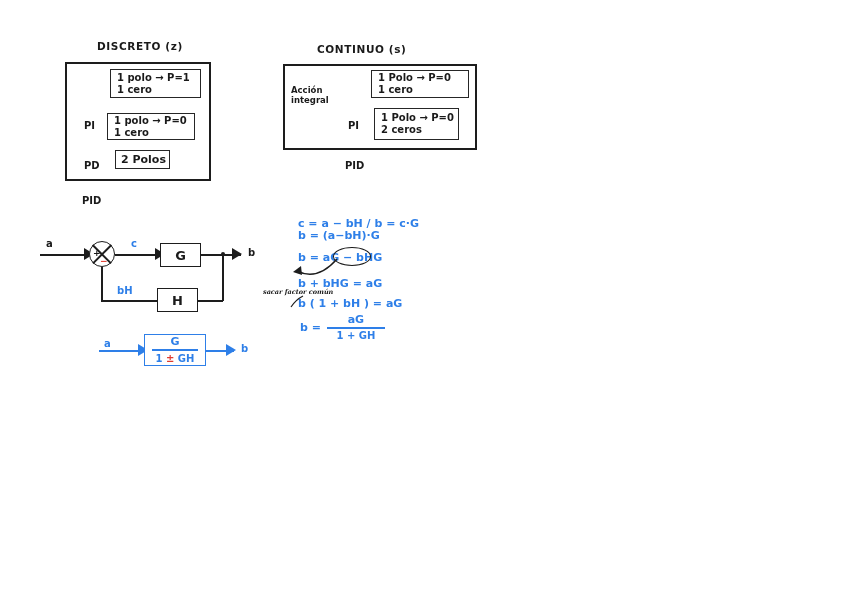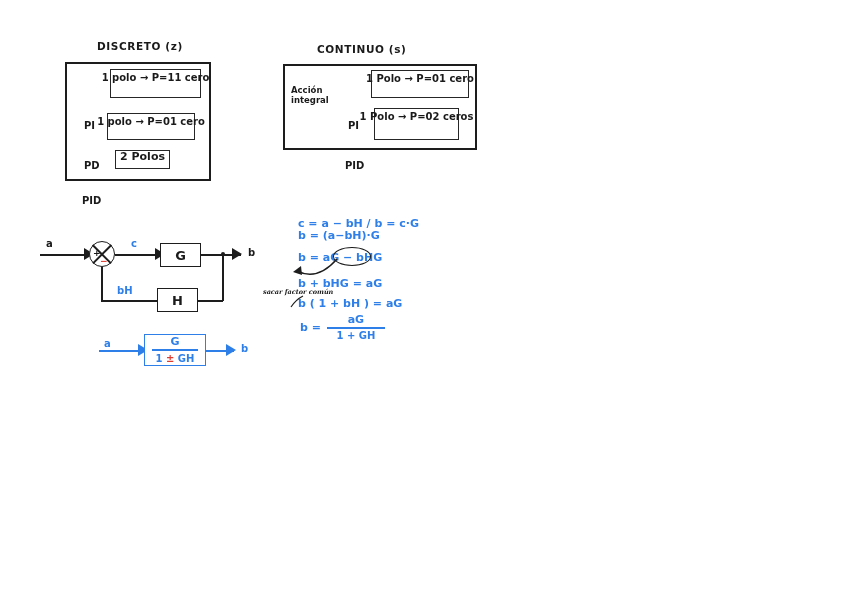--- a/index.html
+++ b/index.html
@@ -29,21 +29,21 @@
     border: 2px solid #1d1d1d;
     box-sizing: border-box;
     background: #fff;
   }
   .innerbox {
     position: absolute;
     border: 1.5px solid #262626;
     box-sizing: border-box;
     background: #fff;
     display: flex;
-    flex-direction: row;
+    flex-direction: column;
     justify-content: center;
     padding: 2px 6px;
   }
   .innerbox .line {
     font-family: "DejaVu Sans", sans-serif;
     font-weight: bold;
     font-size: 10px;
     color: #1a1a1a;
     line-height: 12px;
     white-space: nowrap;

